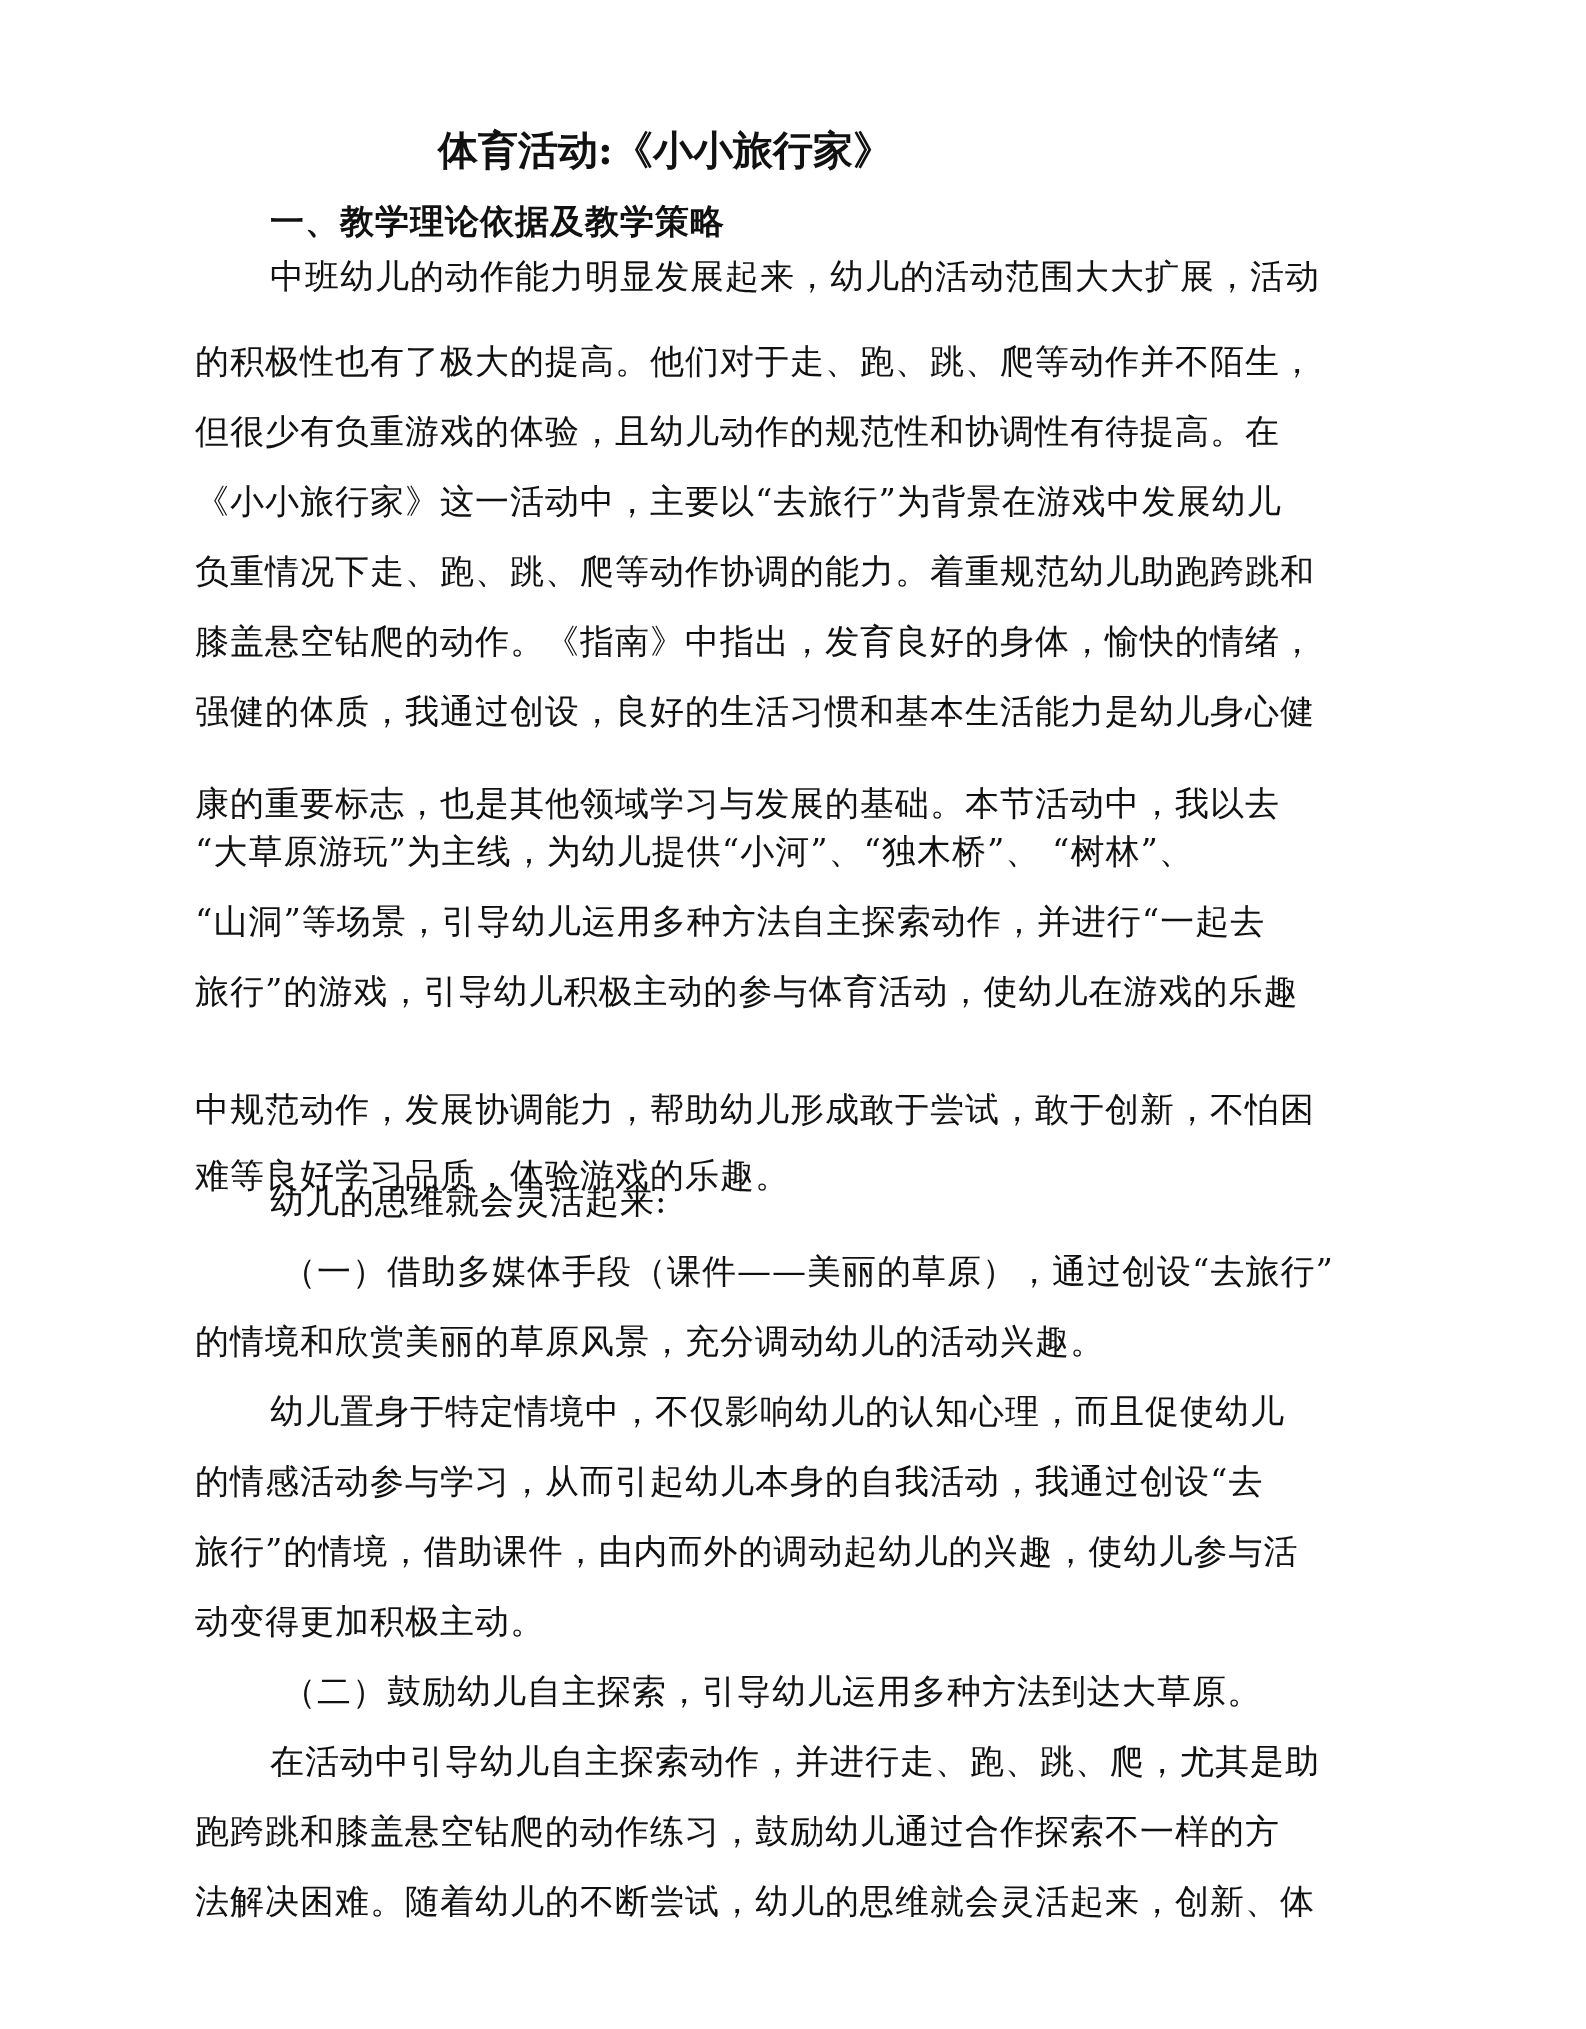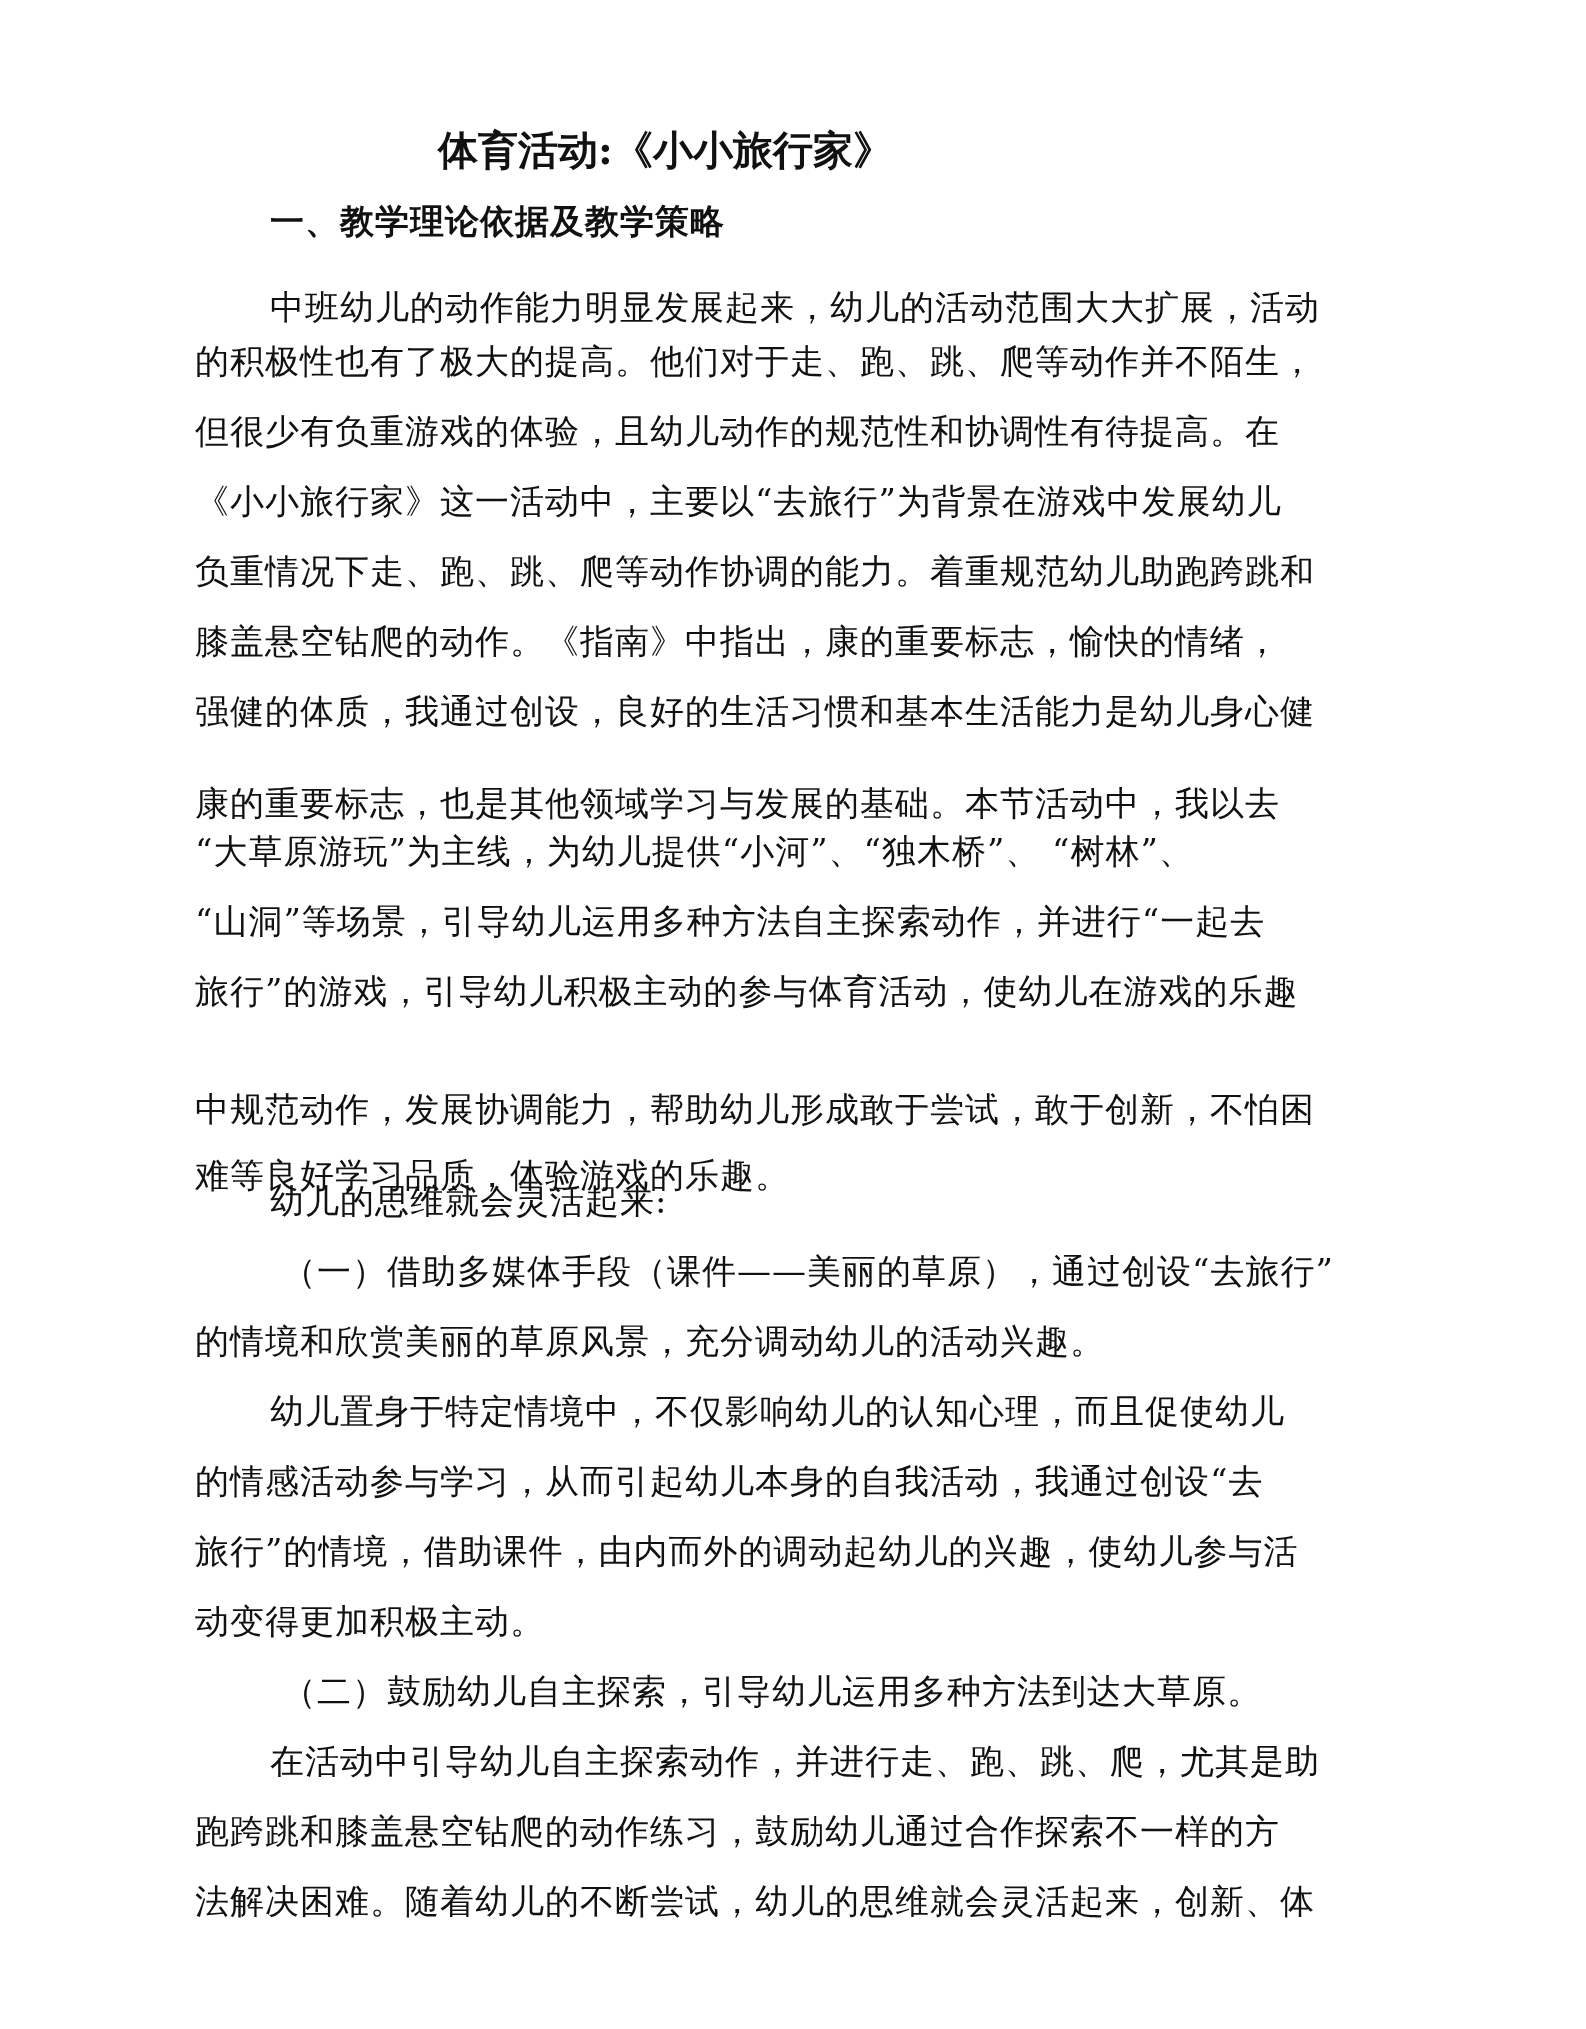--- a/index.html
+++ b/index.html
@@ -12,26 +12,26 @@
   .indent2 { left:282px; }
   .bold { font-weight:bold; }
 </style>
 </head>
 <body>
 
 <div>
   <div class="title bold">体育活动:《小小旅行家》</div>
   <div class="line indent bold" style="top:198px;">一、教学理论依据及教学策略</div>
 
-  <div class="line indent" style="top:284px;">中班幼儿的动作能力明显发展起来，幼儿的活动范围大大扩展，活动</div>
+  <div class="line indent" style="top:253px;">中班幼儿的动作能力明显发展起来，幼儿的活动范围大大扩展，活动</div>
   <div class="line" style="top:338px;">的积极性也有了极大的提高。他们对于走、跑、跳、爬等动作并不陌生，</div>
   <div class="line" style="top:408px;">但很少有负重游戏的体验，且幼儿动作的规范性和协调性有待提高。在</div>
   <div class="line" style="top:478px;">《小小旅行家》这一活动中，主要以“去旅行”为背景在游戏中发展幼儿</div>
   <div class="line" style="top:548px;">负重情况下走、跑、跳、爬等动作协调的能力。着重规范幼儿助跑跨跳和</div>
-  <div class="line" style="top:618px;">膝盖悬空钻爬的动作。《指南》中指出，康的重要标志，愉快的情绪，</div>
+  <div class="line" style="top:618px;">膝盖悬空钻爬的动作。《指南》中指出，发育良好的身体，愉快的情绪，</div>
   <div class="line" style="top:688px;">强健的体质，我通过创设，良好的生活习惯和基本生活能力是幼儿身心健</div>
   <div class="line" style="top:758px;margin-top:22px;">康的重要标志，也是其他领域学习与发展的基础。本节活动中，我以去</div>
   <div class="line" style="top:828px;">“大草原游玩”为主线，为幼儿提供“小河”、“独木桥”、 “树林”、</div>
   <div class="line" style="top:898px;">“山洞”等场景，引导幼儿运用多种方法自主探索动作，并进行“一起去</div>
   <div class="line" style="top:968px;">旅行”的游戏，引导幼儿积极主动的参与体育活动，使幼儿在游戏的乐趣</div>
   <div class="line" style="top:1086px;">中规范动作，发展协调能力，帮助幼儿形成敢于尝试，敢于创新，不怕困</div>
   <div class="line" style="top:1152px;">难等良好学习品质，体验游戏的乐趣。</div>
   <div class="line indent" style="top:1178px;">幼儿的思维就会灵活起来:</div>
   <div class="line indent2" style="top:1248px;">（一）借助多媒体手段（课件——美丽的草原），通过创设“去旅行”</div>
   <div class="line" style="top:1318px;">的情境和欣赏美丽的草原风景，充分调动幼儿的活动兴趣。</div>

